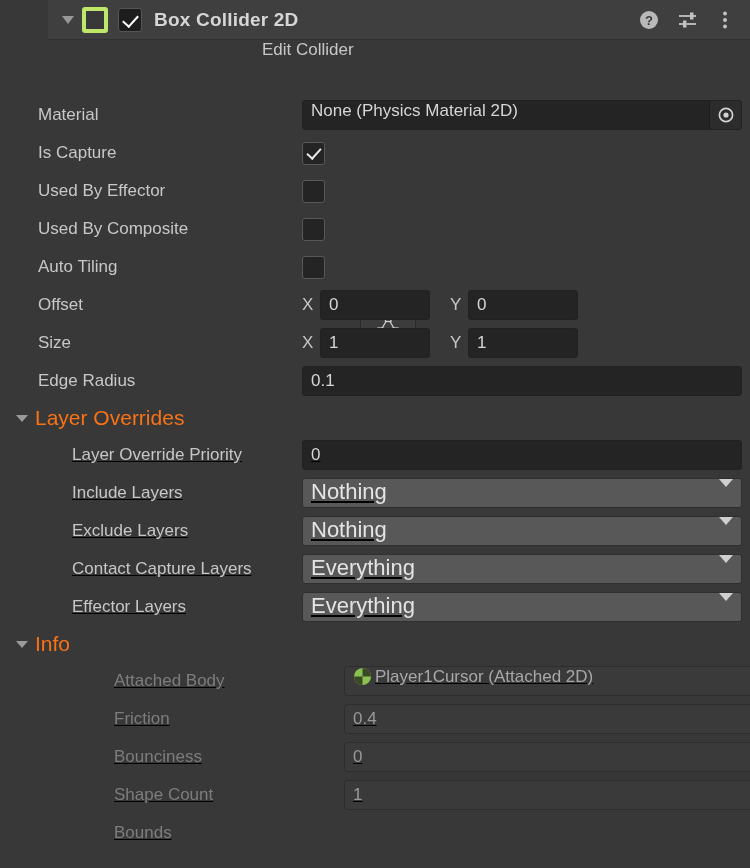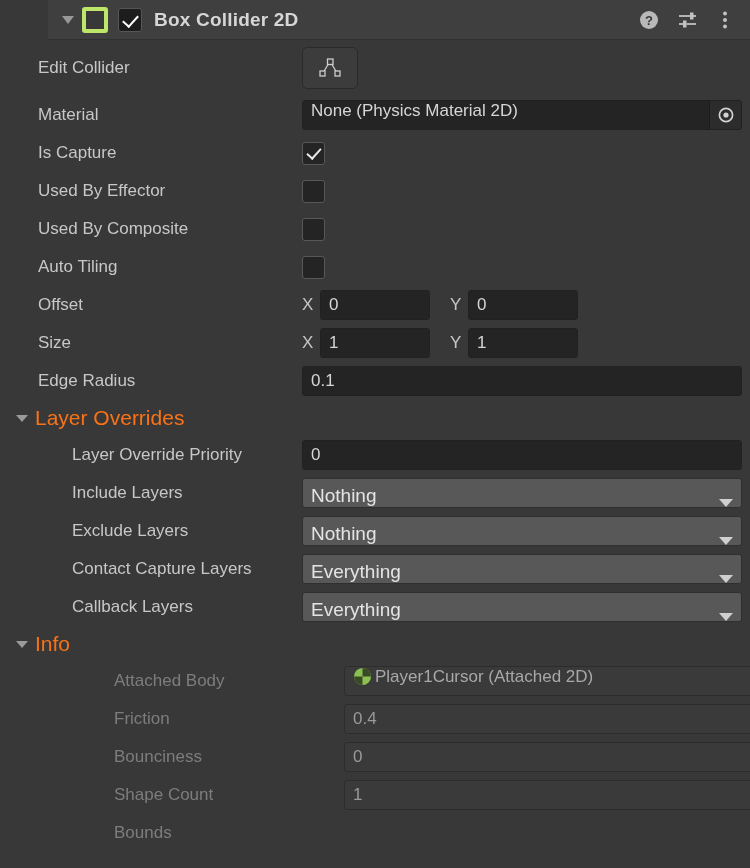--- a/index.html
+++ b/index.html
@@ -40,21 +40,21 @@
   }
   .comp-title {
     font-size: 19px; font-weight: bold; color: #d6d6d6;
     letter-spacing: .2px; white-space: nowrap;
   }
   .header-actions { margin-left: auto; display: flex; align-items: center; gap: 16px; }
   .ic { width: 22px; height: 22px; display: block; }
 
   
   .row { display: flex; align-items: center; height: 38px; padding-left: 38px; }
-  .row.indent1 { padding-left: 72px; }
+  .row.indent1 { padding-left: 72px; text-decoration: underline; }
   .label {
     font-size: 17px; color: #c7c7c7; white-space: nowrap;
     width: 264px; flex: 0 0 264px; overflow: hidden;
   }
   .row.indent1 .label { width: 230px; flex: 0 0 230px; }
   .label.dim { color: #7d7d7d; margin-left: 42px; }
   .field-area { flex: 1 1 auto; display: flex; align-items: center; padding-right: 12px; }
 
   
   .input {
@@ -92,37 +92,37 @@
 
   
   .vec { display: flex; align-items: center; }
   .axis { font-size: 17px; color: #c7c7c7; width: 18px; flex: 0 0 18px; }
   .vec .input { width: 110px; }
   .vec .gap { width: 20px; flex: 0 0 20px; }
 
   
   .dropdown {
     background: #585858; border: 1px solid #2f2f2f; border-radius: 3px;
-    height: 30px; width: 440px; color: #e4e4e4; font-size: 19px;
-    display: flex; align-items: flex-end; padding: 0 8px;
+    height: 30px; width: 440px; color: #e4e4e4; font-size: 22px;
+    display: flex; align-items: flex-start; padding: 0 8px;
   }
   .dd-text { flex: 1 1 auto; white-space: nowrap; }
   .dd-arrow {
     width: 0; height: 0; flex: 0 0 auto;
     border-left: 7px solid transparent; border-right: 7px solid transparent;
     border-top: 8px solid #cfcfcf;
   }
 
   
   .edit-btn {
     width: 56px; height: 42px; background: #3c3c3c;
     border: 1px solid #2a2a2a; border-radius: 5px;
     display: flex; align-items: center; justify-content: center;
   }
-  .row.tall { height: 56px; }
+  .row.tall { height: 56px; flex-direction: column; }
 
   
   .section { display: flex; align-items: center; height: 36px; padding-left: 16px; }
   .section .tri {
     width: 0; height: 0; margin-right: 7px;
     border-left: 6px solid transparent; border-right: 6px solid transparent;
     border-top: 7.5px solid #9a9a9a;
   }
   .section .sec-label { font-size: 21px; color: #f97316; }
   .clip-label { text-overflow: clip; }
@@ -288,21 +288,21 @@
     <div class="label clip-label">Contact Capture Layers</div>
     <div class="field-area">
       <div class="dropdown">
         <span class="dd-text">Everything</span>
         <span class="dd-arrow"></span>
       </div>
     </div>
   </div>
 
   <div class="row indent1">
-    <div class="label">Callback Layers</div>
+    <div class="label">Effector Layers</div>
     <div class="field-area">
       <div class="dropdown">
         <span class="dd-text">Everything</span>
         <span class="dd-arrow"></span>
       </div>
     </div>
   </div>
 
   <div class="section">
     <div class="tri"></div>

